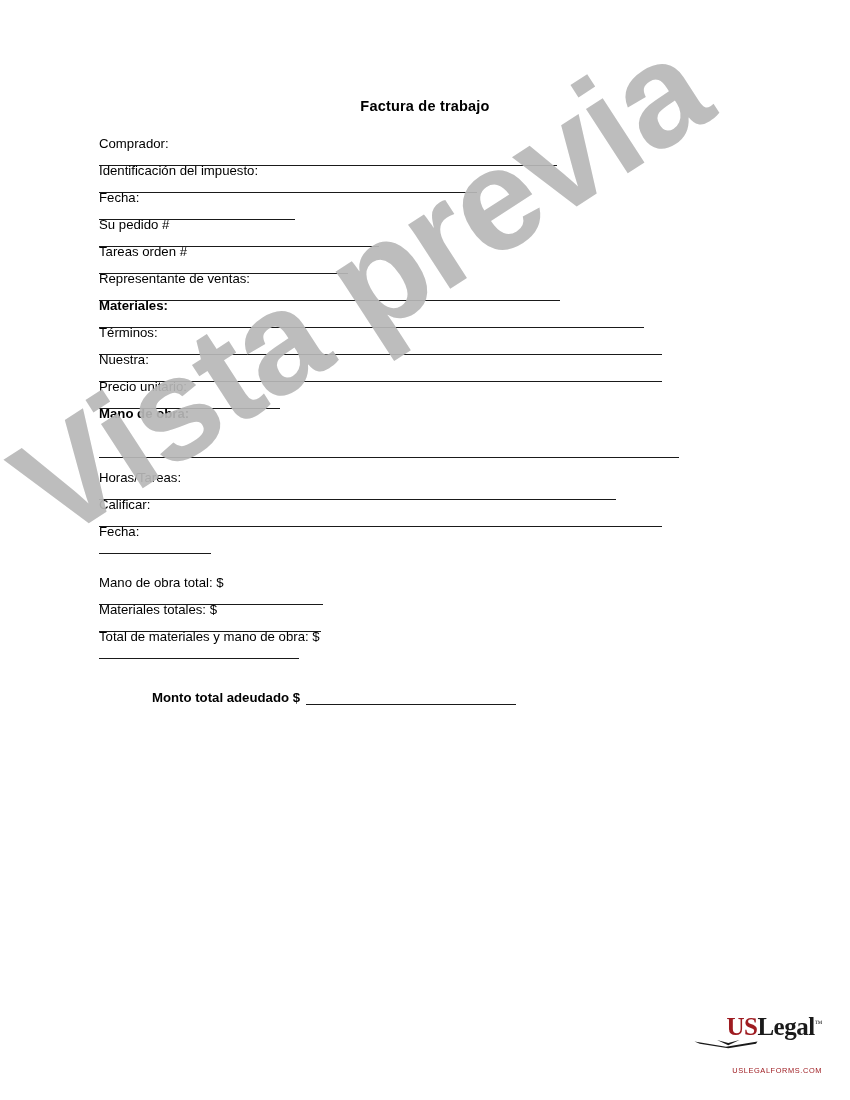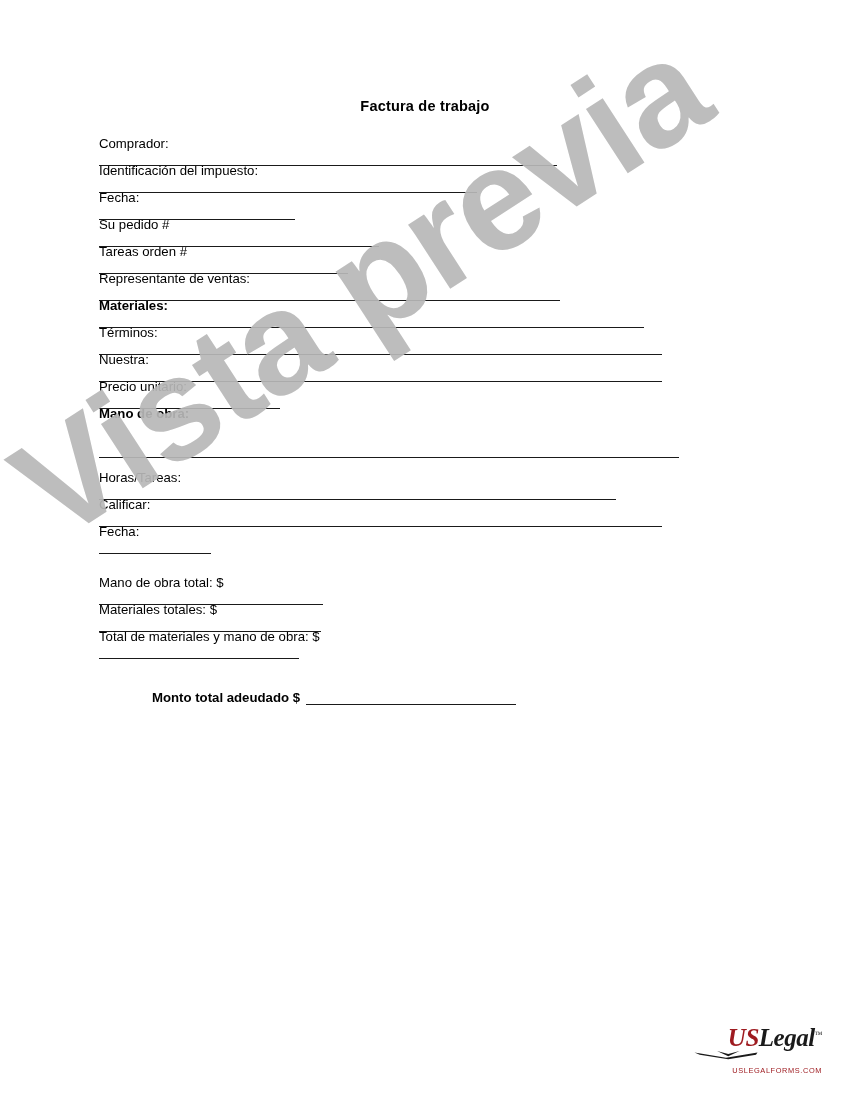--- a/index.html
+++ b/index.html
@@ -133,21 +133,20 @@
     text-align: right;
     z-index: 6;
   }
   .logo-main {
     font-family: "Liberation Serif", serif;
     font-size: 25px;
     font-weight: bold;
     letter-spacing: -0.5px;
     line-height: 1;
     white-space: nowrap;
-    font-style: italic;
   }
   .logo-us {
     color: #9e1b20;
   }
   .logo-legal {
     color: #1a1a1a;
   }
   .logo-tm {
     font-size: 8px;
     vertical-align: super;
@@ -157,21 +156,21 @@
   .logo-swoosh {
     display: block;
     margin-top: 1px;
     height: 9px;
   }
   .logo-sub {
     font-family: "Liberation Sans", sans-serif;
     font-size: 7.4px;
     letter-spacing: 0.6px;
     color: #9e1b20;
-    margin-top: 6px;
+    margin-top: 17px;
   }
 </style>
 </head>
 <body>
 
 <div class="page">
 
   <div class="doc">
 
     <div class="doc-title">Factura de trabajo</div>

